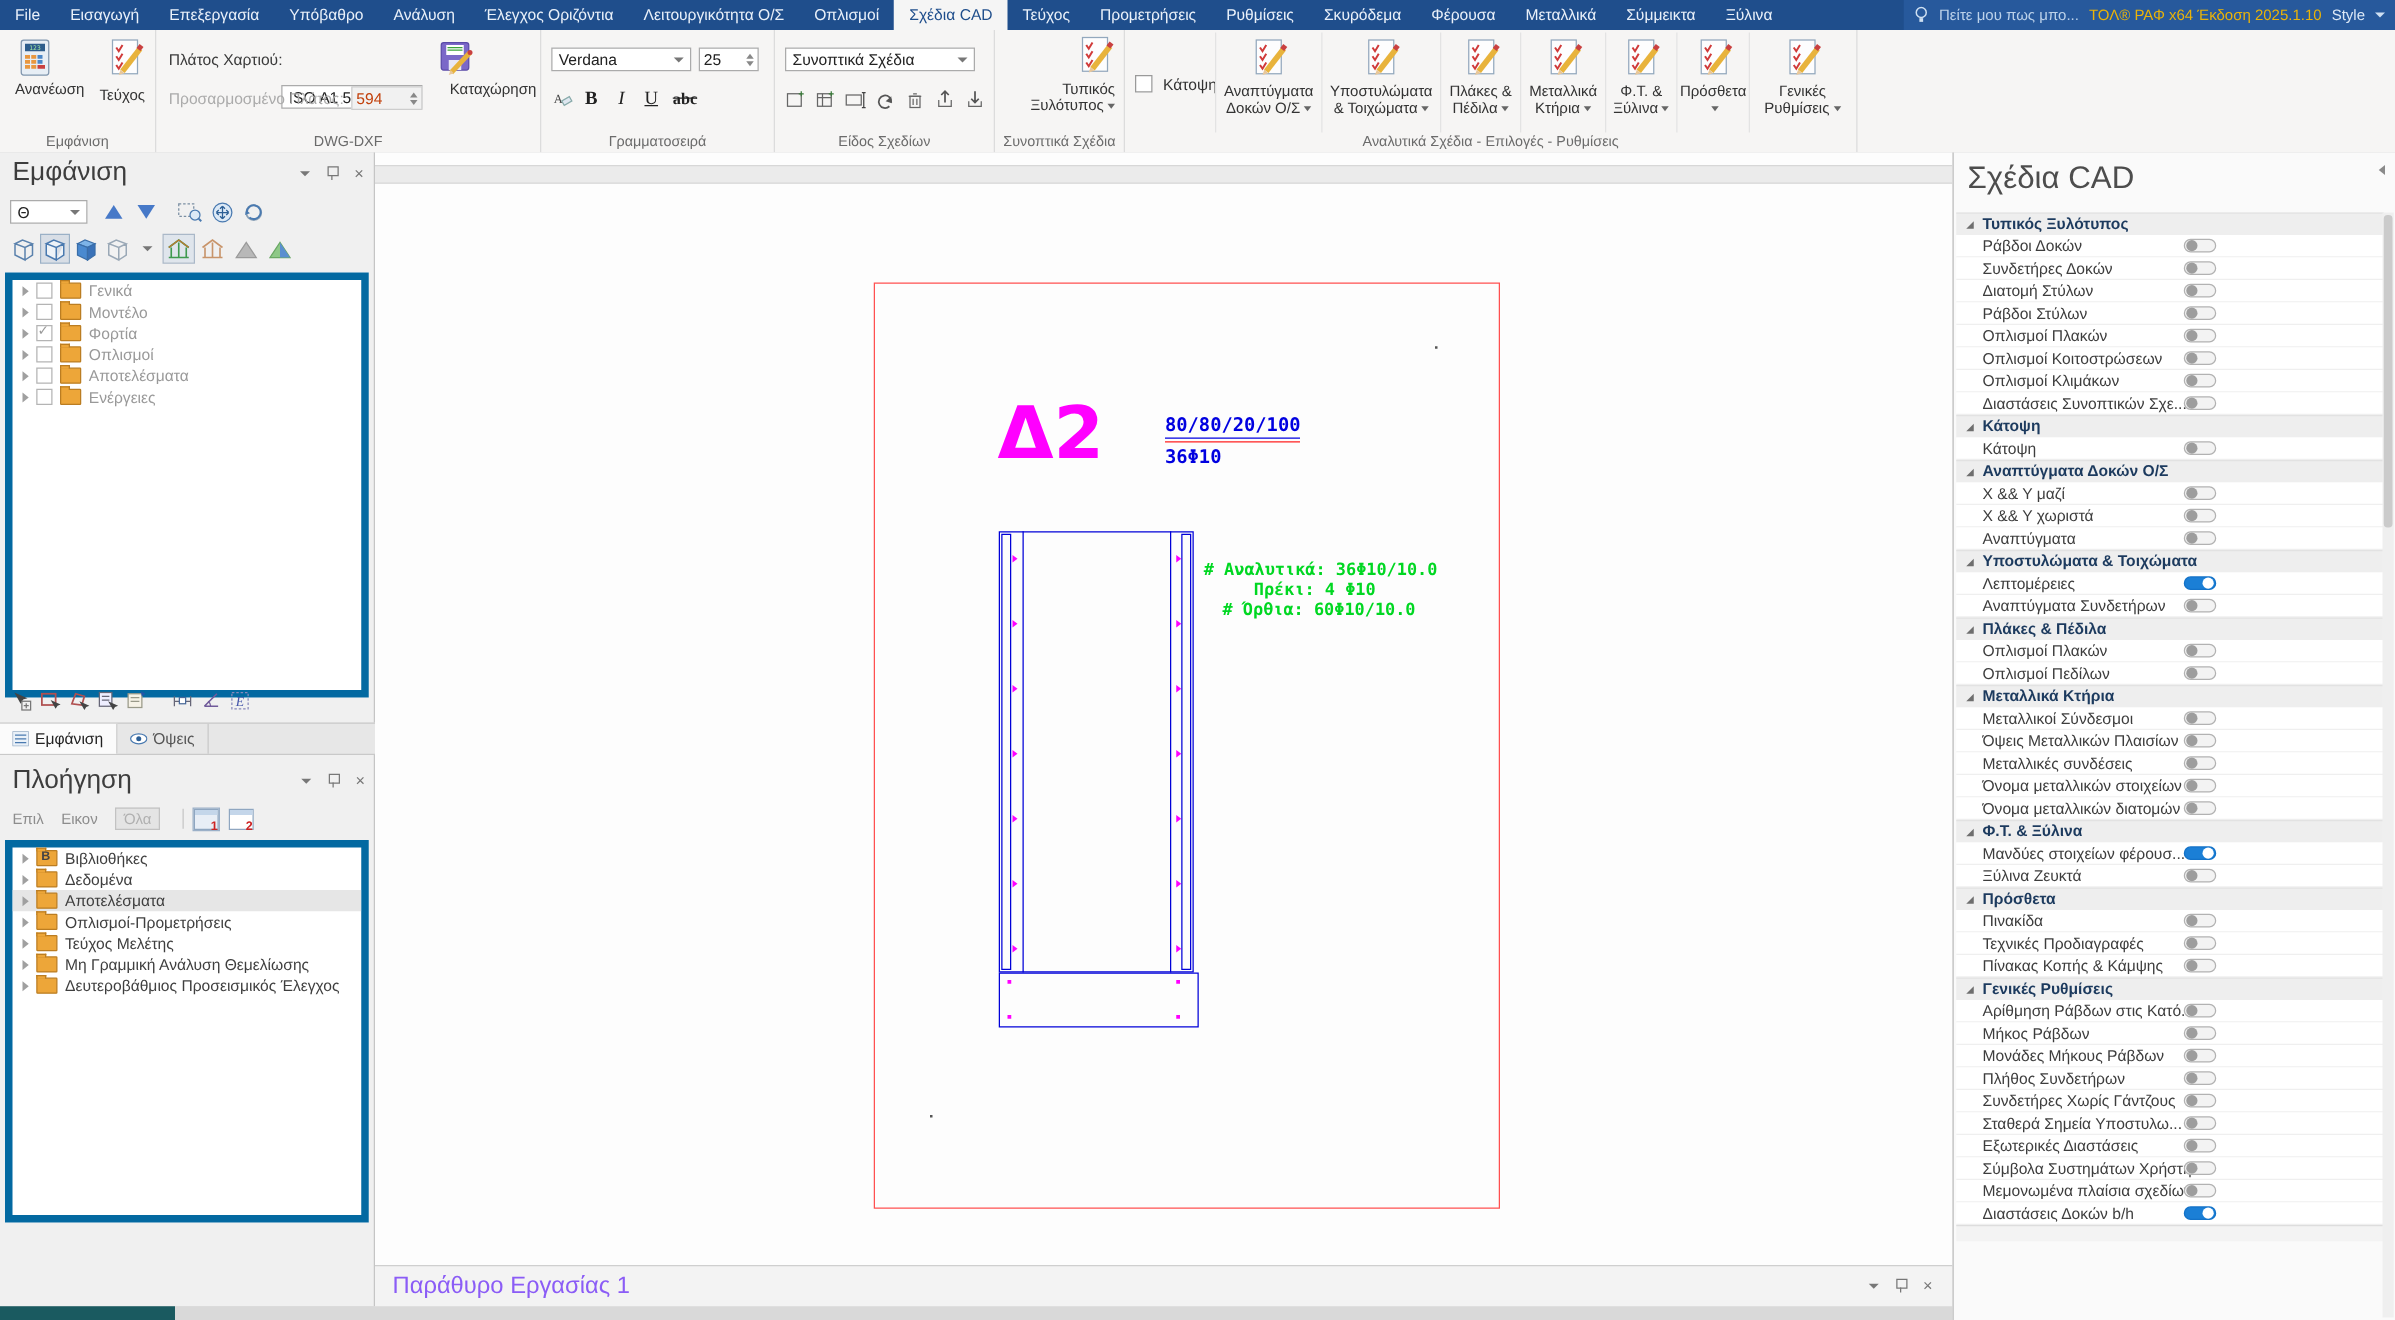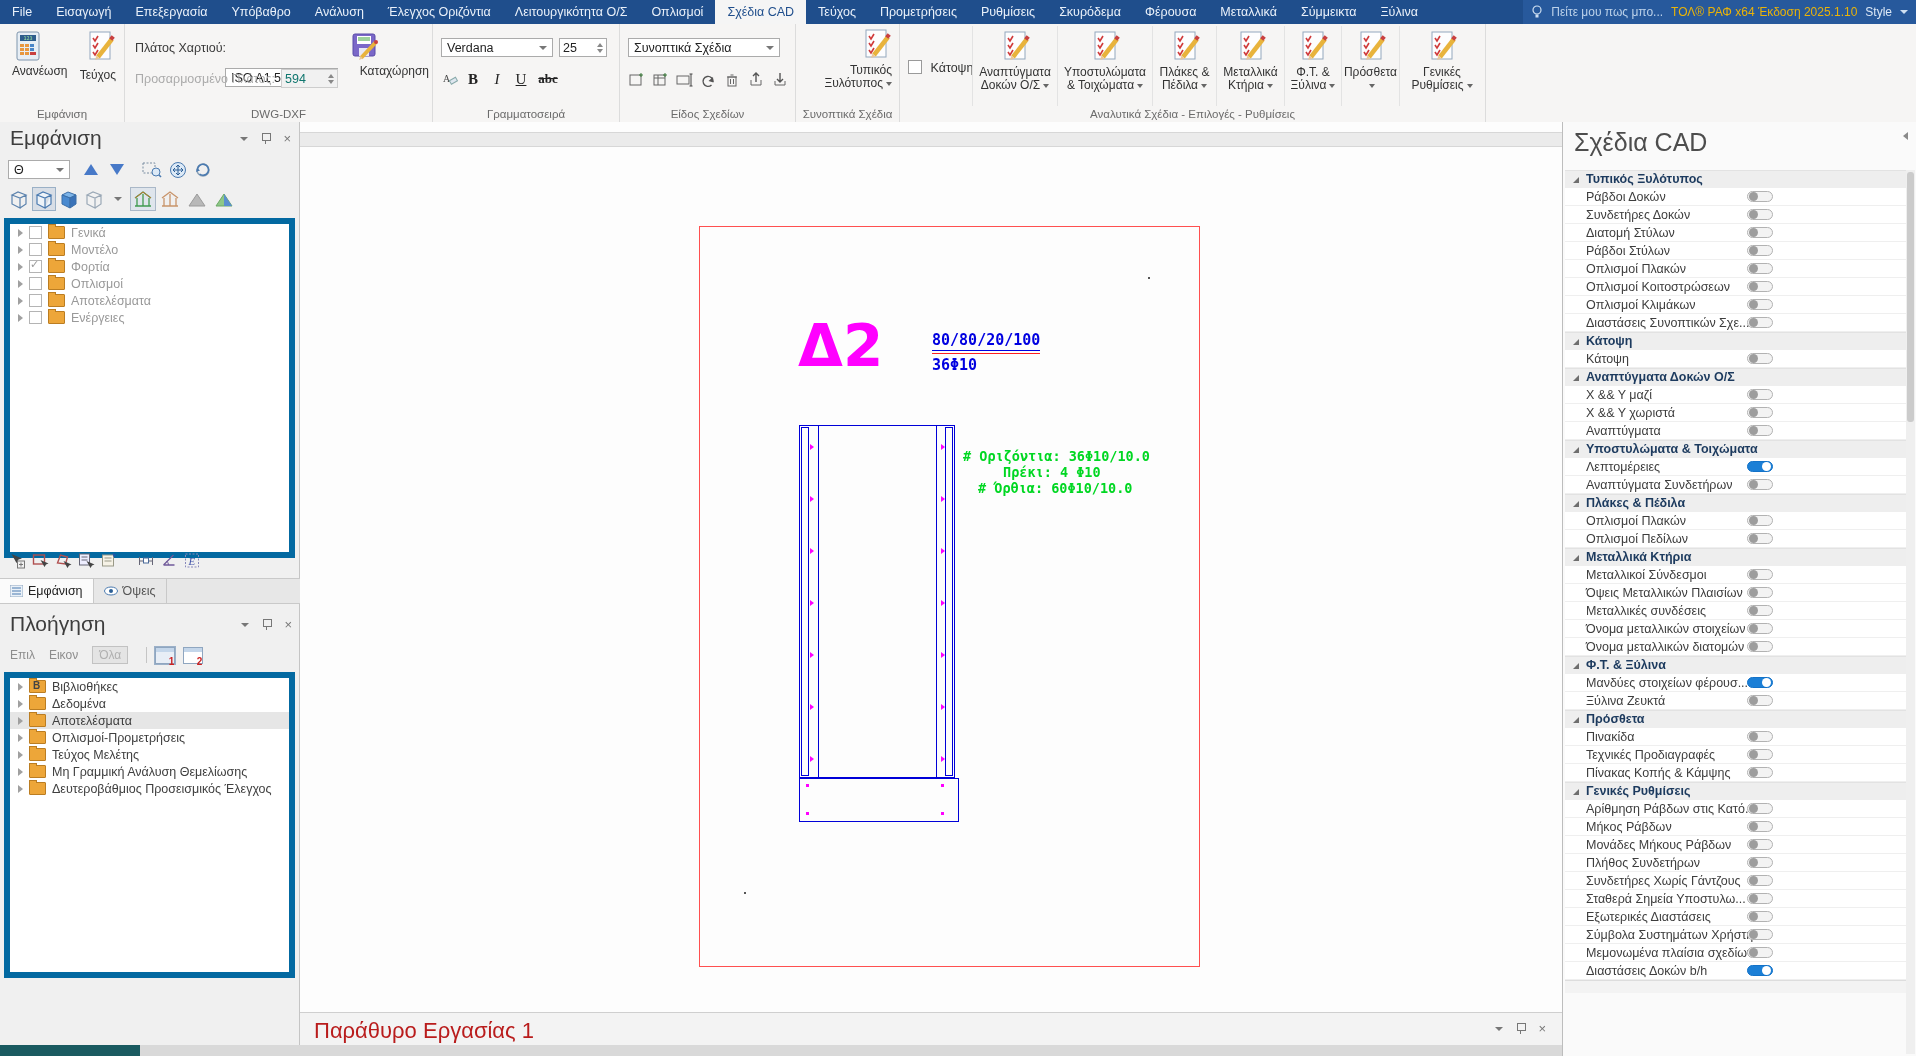--- a/index.html
+++ b/index.html
@@ -23,21 +23,21 @@
   .rgroup{position:relative;border-right:1px solid #dcdcdc;height:98px;flex:none;}
   .rgroup-label{position:absolute;bottom:2px;left:0;right:0;text-align:center;font-size:11.5px;color:#6b6b6b;white-space:nowrap;}
   .bigbtn{position:absolute;text-align:right;cursor:default;}
   .bigbtn .cap{font-size:12px;color:#333;margin-top:2px;white-space:nowrap;}
   .pdoc{display:inline-block;width:32px;height:32px;}
   .rlabel{font-size:12.5px;color:#3a3a3a;white-space:nowrap;}
   .rlabel.dis{color:#ababab;}
   .sel{height:19px;border:1px solid #ababab;background:#fff;display:flex;align-items:center;font-size:12.5px;color:#222;padding:0 5px;justify-content:space-between;box-sizing:border-box;}
   .chevd{width:0;height:0;border-left:4px solid transparent;border-right:4px solid transparent;border-top:4px solid #777;}
   .numbox{height:19px;border:1px solid #ababab;background:#fff;display:flex;align-items:center;font-size:12.5px;color:#222;padding:0 3px;justify-content:space-between;box-sizing:border-box;}
-  .numbox.dis{background:#f1f1f1;border-color:#cdcdcd;color:#0f766e;}
+  .numbox.dis{background:#f1f1f1;border-color:#cdcdcd;color:#c2410c;}
   .spins{display:flex;flex-direction:column;gap:2px;margin-left:3px;}
   .spins b{width:0;height:0;border-left:3px solid transparent;border-right:3px solid transparent;}
   .spins .up{border-bottom:4px solid #888;}
   .spins .dn{border-top:4px solid #888;}
   .fmt{font-family:"Liberation Serif",serif;font-size:15px;color:#222;width:20px;text-align:center;cursor:default;}
   .miniic{width:18px;height:18px;display:inline-block;}
   .stack2 .l1,.stack2 .l2{font-size:12px;color:#333;line-height:13px;white-space:nowrap;}
   .inchev{display:inline-block;width:0;height:0;border-left:3.5px solid transparent;border-right:3.5px solid transparent;border-top:4px solid #666;margin-left:3px;vertical-align:middle;}
   #analytic-btns{position:absolute;left:72px;top:0;height:98px;display:flex;}
   .abtn{position:relative;border-left:1px solid #e3e3e3;height:80px;margin-top:2px;text-align:center;padding-top:4px;box-sizing:border-box;}
@@ -83,21 +83,21 @@
   .mgdot{position:absolute;width:3px;height:3px;background:#ff00ff;}
   #beamlabel{position:absolute;font-family:"DejaVu Sans",sans-serif;font-weight:bold;font-size:58px;color:#ff00ff;line-height:56px;}
   #dimblock{position:absolute;font-family:"DejaVu Sans Mono",monospace;font-weight:bold;font-size:15px;color:#0000e0;}
   #dimblock .num{display:inline-block;border-bottom:1px solid #0000e0;padding-bottom:1px;}
   #dimblock .redline{height:0;border-bottom:1px solid #ff2020;margin:2px 0 2px 0;}
   #greennotes{position:absolute;font-family:"DejaVu Sans Mono",monospace;font-weight:bold;font-size:13.5px;color:#00d722;line-height:16px;white-space:nowrap;}
   .cdot{position:absolute;width:2px;height:2px;background:#555;}
 
   
   #bottombar{position:absolute;left:300px;top:1012px;width:1262px;height:33px;background:#f3f3f3;border-top:1px solid #cfcfcf;}
-  #bottombar .t{position:absolute;left:14px;top:5px;font-size:22px;color:#b91c1c;}
+  #bottombar .t{position:absolute;left:14px;top:5px;font-size:19px;color:#8b5cf6;}
   #bottomstrip{position:absolute;left:0;top:1045px;width:1562px;height:11px;background:#d9d9d9;}
   #tealblock{position:absolute;left:0;top:1045px;width:140px;height:11px;background:#1a5a60;}
 
   
   #rightpanel{position:absolute;left:1562px;top:122px;width:354px;height:934px;background:#fafafa;border-left:1px solid #bdbdbd;box-sizing:border-box;}
   #rp-title{position:absolute;left:11px;top:6px;font-size:25px;color:#4d4d4d;font-weight:400;}
   #rp-collapse{position:absolute;right:8px;top:10px;width:0;height:0;border-top:4px solid transparent;border-bottom:4px solid transparent;border-right:5px solid #8a8a8a;}
   #cadlist{position:absolute;left:2px;top:48px;width:342px;}
   .sechdr{position:relative;height:17px;background:#eeeeee;border-top:1px solid #e2e2e2;}
   .sechdr .tri{position:absolute;left:8px;top:6px;width:0;height:0;border-bottom:6px solid #6e6e6e;border-left:6px solid transparent;}
@@ -677,21 +677,21 @@
       <span class="mgm" style="left: 641px; top: 582px;"></span>
       <span class="mgm" style="left: 510px; top: 634px;"></span>
       <span class="mgm" style="left: 641px; top: 634px;"></span>
       <span class="mgdot" style="left: 506px; top: 662px;"></span>
       <span class="mgdot" style="left: 506px; top: 690px;"></span>
       <span class="mgdot" style="left: 641px; top: 662px;"></span>
       <span class="mgdot" style="left: 641px; top: 690px;"></span>
     </div>
 
   <div id="greennotes" style="left:663px;top:326px;">
-    <div># Οριζόντια: 36Φ10/10.0</div>
+    <div># Αναλυτικά: 36Φ10/10.0</div>
     <div style="margin-left:40px;">Πρέκι: 4 Φ10</div>
     <div style="margin-left:15px;"># Όρθια: 60Φ10/10.0</div>
   </div>
 
   <div class="cdot" style="left:848px;top:155px;"></div>
   <div class="cdot" style="left:444px;top:770px;"></div>
 </div>
 
 <div id="bottombar">
   <span class="t">Παράθυρο Εργασίας 1</span>

